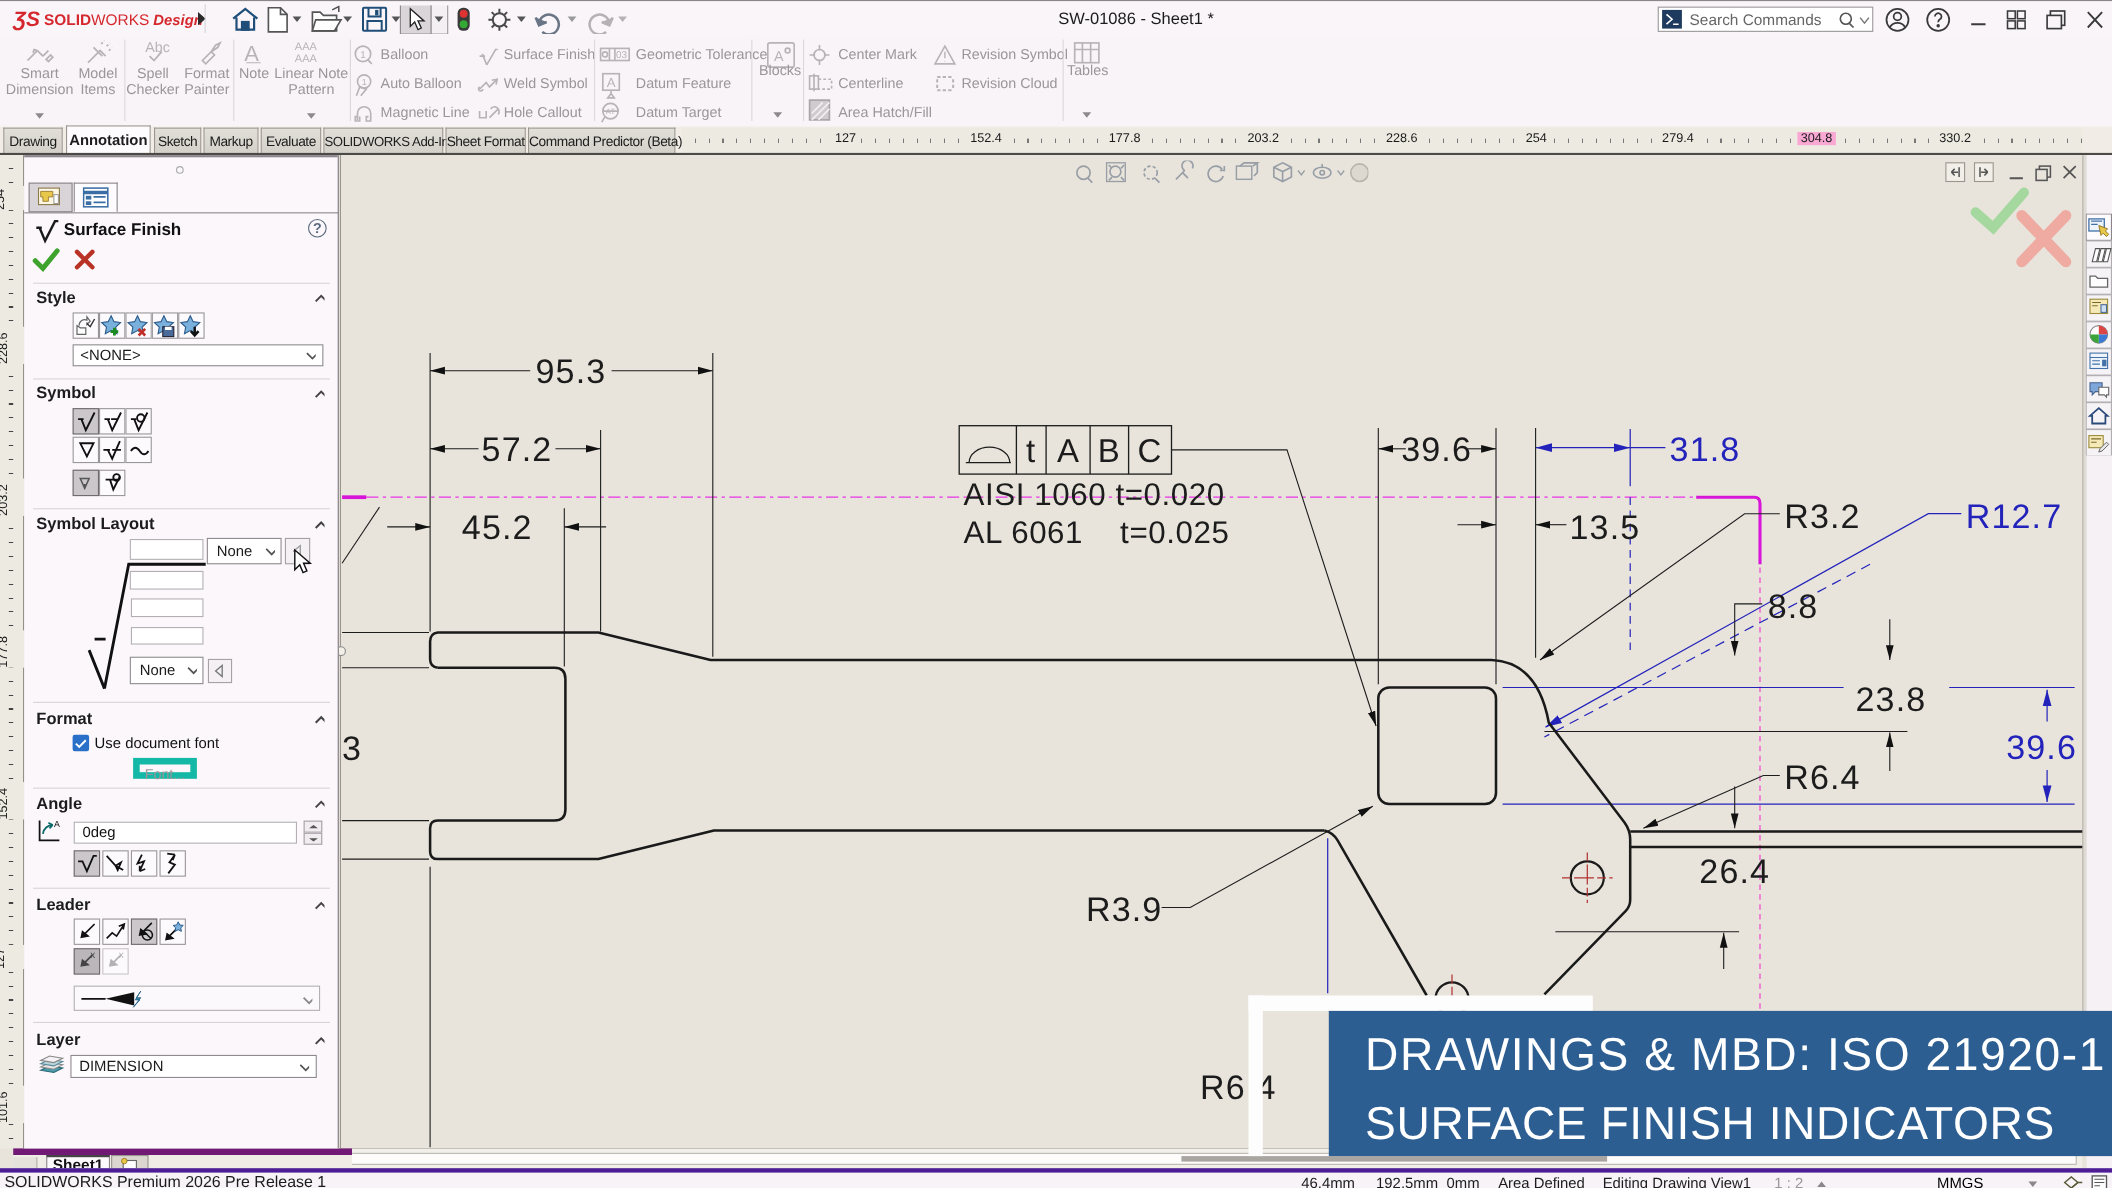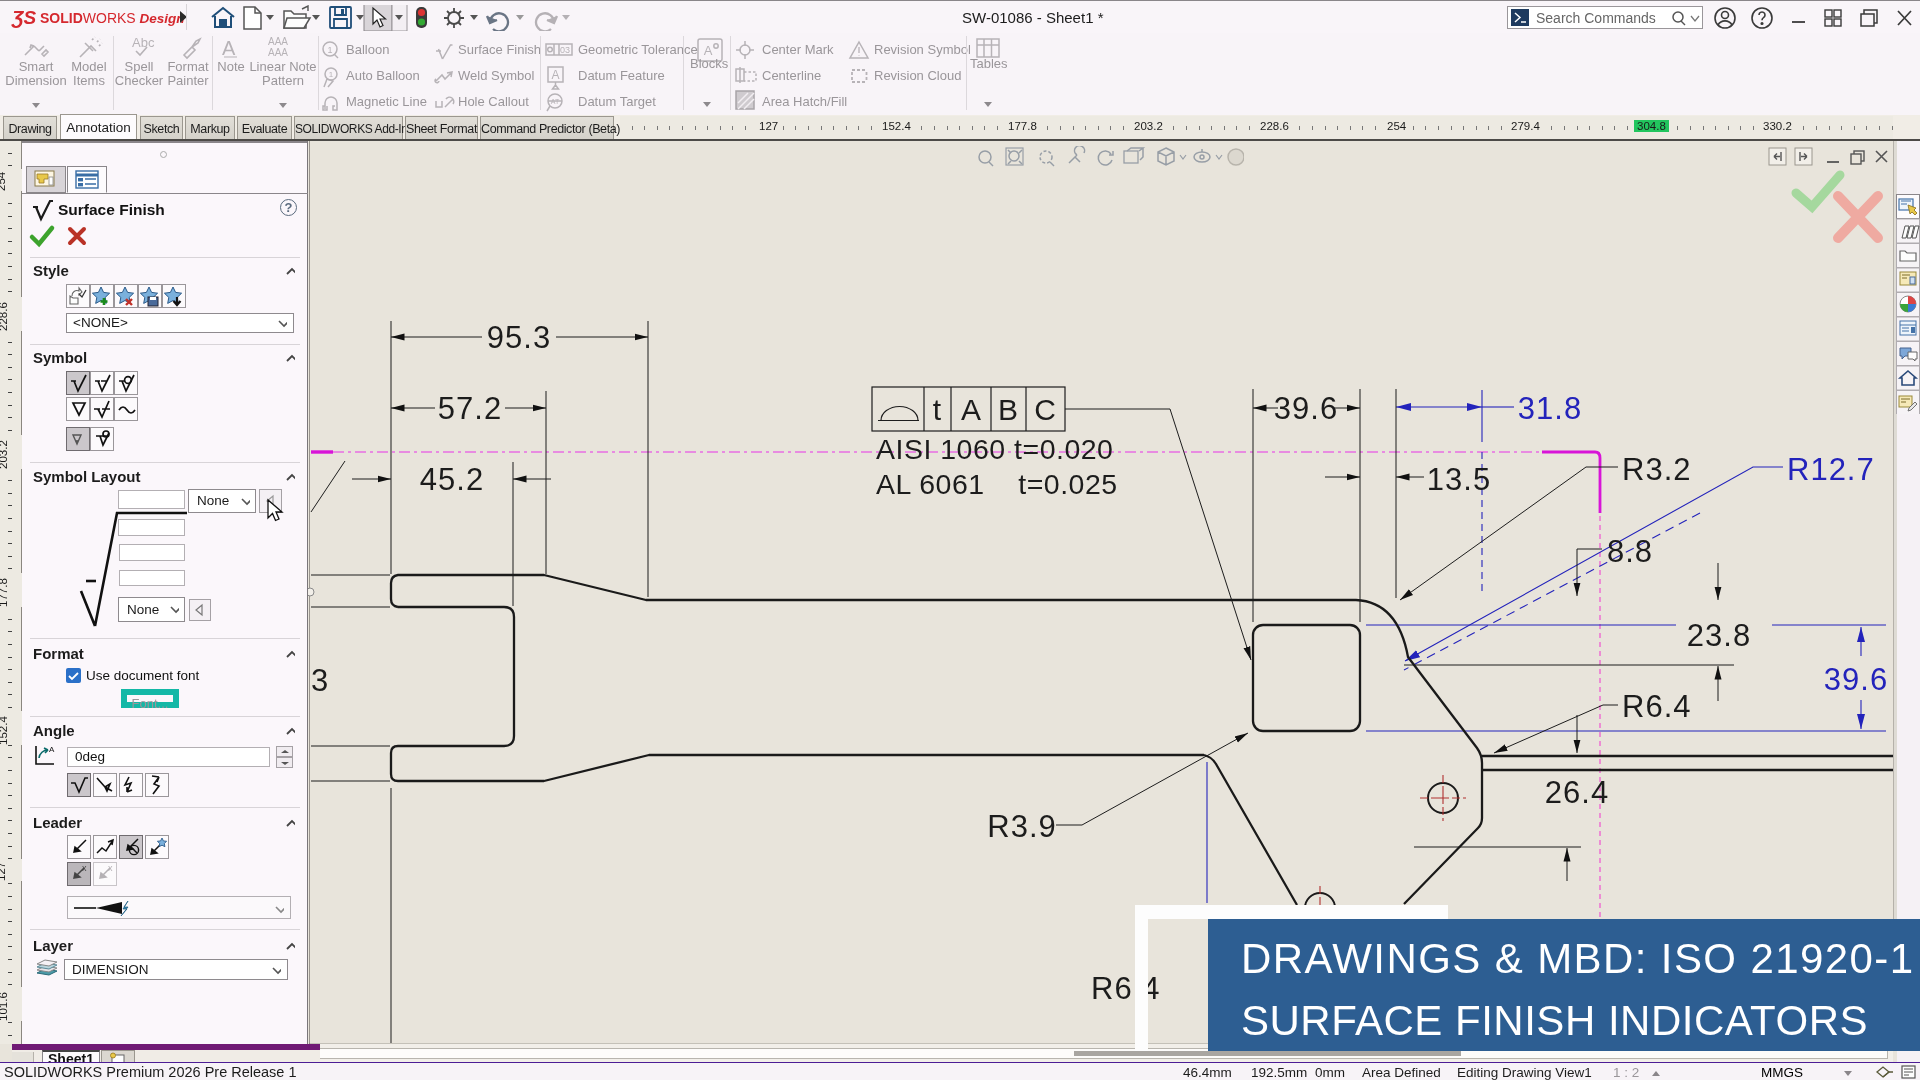--- a/index.html
+++ b/index.html
@@ -248,33 +248,33 @@
   </svg>
 
 <div class="abs" style="left:0;top:115px;width:1920px;height:26px;background:#f1ede6"></div>
 <div class="tab" style="left:3px;width:54px">Drawing</div>
 <div class="tab" style="left:140px;width:43px">Sketch</div>
 <div class="tab" style="left:185px;width:50px">Markup</div>
 <div class="tab" style="left:237px;width:55px">Evaluate</div>
 <div class="tab" style="left:294px;width:109px;font-size:12px">SOLIDWORKS Add-Ins</div>
 <div class="tab" style="left:405px;width:73px">Sheet Format</div>
 <div class="tab" style="left:480px;width:134px">Command Predictor (Beta)</div>
-<div class="tab" style="left:60px;width:77px;background:#fdfbfd;font-weight:normal;top:114px;height:27px;line-height:26px;font-size:13.5px;letter-spacing:0">Annotation</div>
+<div class="tab" style="left:60px;width:77px;background:#fdfbfd;font-weight:bold;top:114px;height:27px;line-height:26px;font-size:13.5px;letter-spacing:0">Annotation</div>
 
 <div class="abs" style="left:620px;top:116px;width:1273px;height:24px;background:#edeae2">
  <div class="abs" style="left:0;top:10px;width:1273px;height:4px;background:repeating-linear-gradient(to right,transparent 0,transparent 11.6px,#777 11.6px,#777 12.6px)"></div>
  <div class="abs" style="left:0;top:4px;width:1273px;height:16px;font-size:11.5px;color:#1a1a1a">
  <span class="abs" style="left:136px;background:#edeae2;padding:0 3px">127</span>
  <span class="abs" style="left:259px;background:#edeae2;padding:0 3px">152.4</span>
  <span class="abs" style="left:385px;background:#edeae2;padding:0 3px">177.8</span>
  <span class="abs" style="left:511px;background:#edeae2;padding:0 3px">203.2</span>
  <span class="abs" style="left:637px;background:#edeae2;padding:0 3px">228.6</span>
  <span class="abs" style="left:764px;background:#edeae2;padding:0 3px">254</span>
  <span class="abs" style="left:888px;background:#edeae2;padding:0 3px">279.4</span>
- <span class="abs" style="left:1014px;background:#22c55e;padding:0 3px">304.8</span>
+ <span class="abs" style="left:1014px;background:#f9a8d4;padding:0 3px">304.8</span>
  <span class="abs" style="left:1140px;background:#edeae2;padding:0 3px">330.2</span>
  </div>
 </div>
 <div class="abs" style="left:0;top:139px;width:1920px;height:2px;background:#4c4a47"></div>
 
 <div class="abs" style="left:0;top:141px;width:1920px;height:921px;background:#e8e4db"></div>
 
 <div class="abs" style="left:0;top:141px;width:22px;height:903px;background:#edeae2;border-right:1px solid #8a867f">
  <div class="abs" style="left:8px;top:0;width:4px;height:903px;background:repeating-linear-gradient(to bottom,transparent 0,transparent 11.6px,#444 11.6px,#444 12.6px)"></div>
  <div class="abs" style="left:-1px;top:24px;width:22px;height:30px;background:#edeae2;color:#1a1a1a;font-size:11.5px;transform:rotate(-90deg)">254</div>
@@ -412,21 +412,21 @@
  <div class="abs" style="left:0;top:2px;width:22px;height:16px;background:#e5e2db;border-right:1px solid #b5b1aa"></div>
  <div class="abs" style="left:30px;top:0;width:58px;height:18px;background:#fcfafc;border:1px solid #8a868a;border-top:2px solid #444;font-size:14px;font-weight:bold;color:#111;text-align:center;line-height:15px">Sheet1</div>
  <div class="abs" style="left:89px;top:0;width:34px;height:18px;background:#dbd7d0;border:1px solid #9a968e"></div>
  <svg class="abs" style="left:96px;top:2px" width="20" height="14">
       <rect x="4" y="3" width="12" height="9" fill="#fdfdfd" stroke="#666"></rect>
       <path d="M4,12 h9" stroke="#666"></path>
       <circle cx="5" cy="3.5" r="2.5" fill="#e8c84a" stroke="#9a7a1a" stroke-width="0.8"></circle>
     </svg>
 </div>
 
-<div class="abs" style="left:0;top:1062px;width:1920px;height:18px;background:#f7f3f7;border-top:1px solid #4c1d95;z-index:15;font-size:13.5px;color:#1c1c1c">
+<div class="abs" style="left:0;top:1062px;width:1920px;height:18px;background:#f7f3f7;border-top:4px solid #4c1d95;z-index:15;font-size:13.5px;color:#1c1c1c">
  <span class="abs" style="left:4px;top:1px;font-size:14.5px">SOLIDWORKS Premium 2026 Pre Release 1</span>
  <span class="abs" style="left:1183px;top:2px">46.4mm</span>
  <span class="abs" style="left:1251px;top:2px">192.5mm</span>
  <span class="abs" style="left:1315px;top:2px">0mm</span>
  <span class="abs" style="left:1362px;top:2px">Area Defined</span>
  <span class="abs" style="left:1457px;top:2px">Editing Drawing View1</span>
  <span class="abs" style="left:1613px;top:2px;color:#9a969a">1 : 2</span>
  <svg class="abs" style="left:1650px;top:5px" width="12" height="10">
       <path d="M2,8 l4,-5 l4,5 z" fill="#8a868a"></path>
     </svg>

